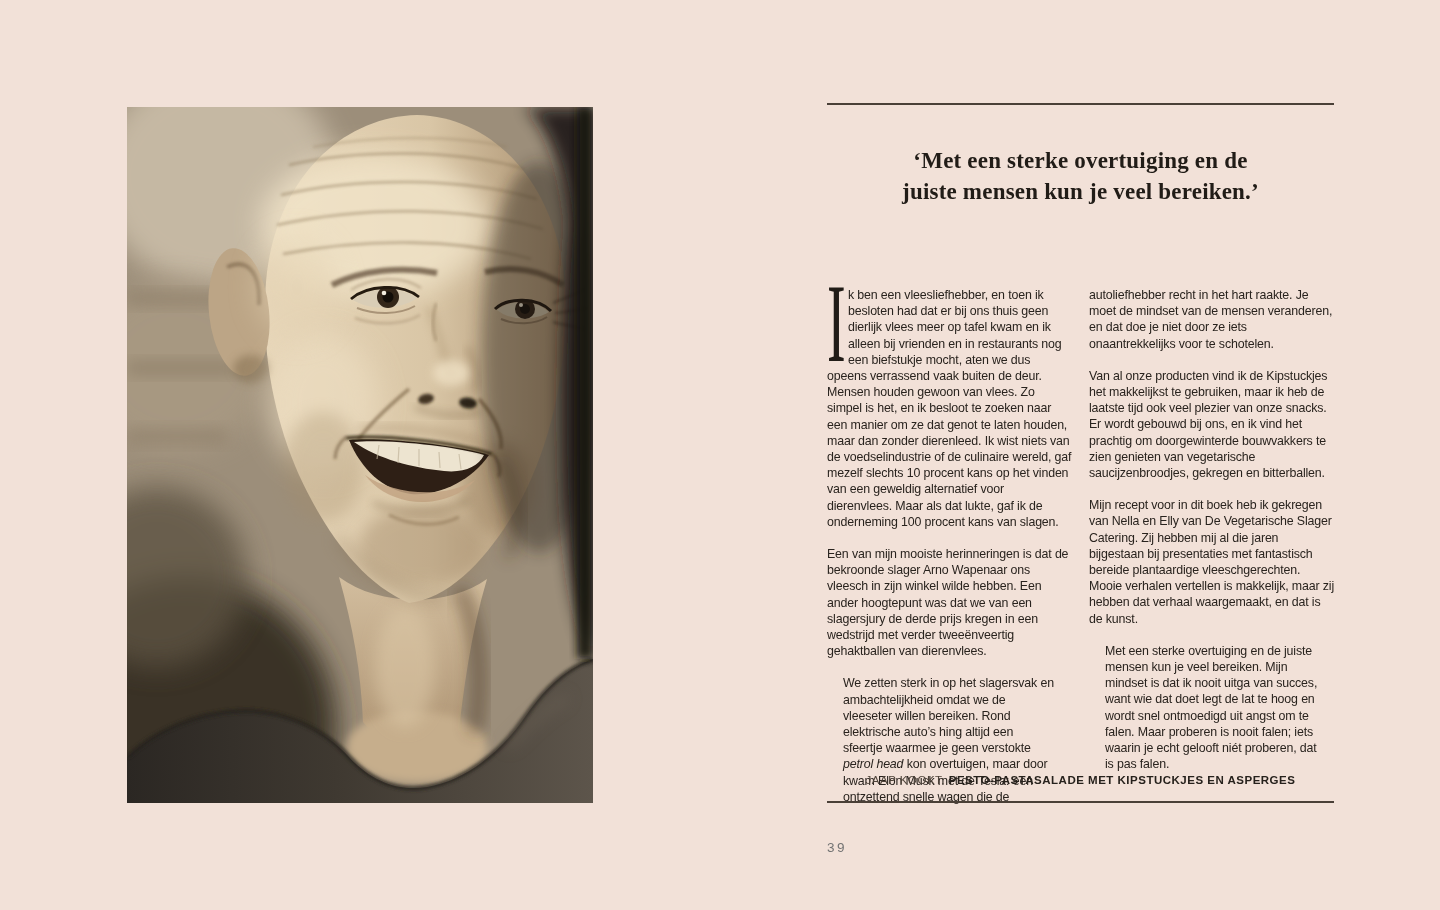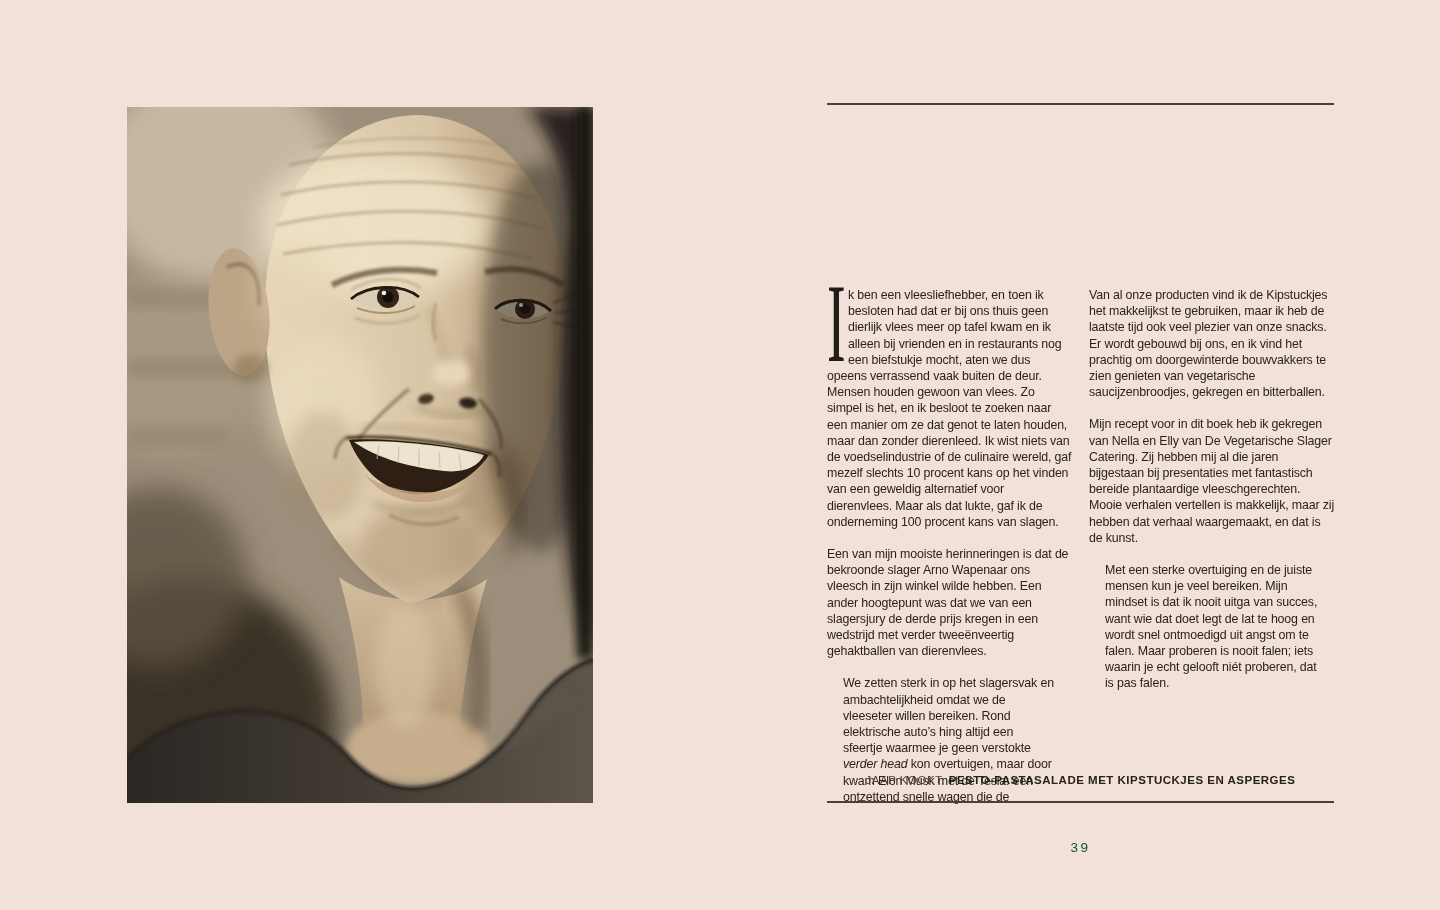--- a/index.html
+++ b/index.html
@@ -34,22 +34,22 @@
     position:absolute;left:0;top:-20px;
     font-family:"Liberation Serif",serif;font-size:112px;line-height:112px;font-weight:400;
     transform:scaleX(.5);transform-origin:0 0;color:#211c17;
   }
   .credit{
     position:absolute;top:774px;left:0;width:100%;margin:0;text-align:center;
     font-size:11.5px;letter-spacing:.5px;color:#4e4339;
   }
   .credit strong{color:#26211c;font-weight:700;}
   .page-number{
-    position:absolute;left:827px;top:840px;width:507px;text-align:center;
-    font-size:13.5px;letter-spacing:2.5px;color:#14532d;
+    position:absolute;left:827px;top:840px;width:507px;
+    font-size:13.5px;letter-spacing:2.5px;color:#737373;
   }
 </style>
 </head>
 <body>
 
 <div>
 
   <figure class="photo">
     <svg viewBox="0 0 466 696" preserveAspectRatio="none">
       <defs>
@@ -185,31 +185,33 @@
       <path d="M380,640 C400,620 420,600 440,590" stroke="#7d7163" stroke-width="6" fill="none" opacity=".5" filter="url(#f8)"></path>
 
       <path d="M398,0 L466,0 L466,550 C450,520 442,470 438,420 C432,330 434,200 442,118 C436,58 420,18 398,0 Z" fill="#1c1712" opacity=".9" filter="url(#f8)"></path>
       <rect x="450" y="0" width="16" height="552" fill="#161210" opacity=".9" filter="url(#f4)"></rect>
     </svg>
   </figure>
 
   <main class="page-right">
     <div class="rule rule-top"></div>
 
+    <blockquote class="quote"><span>‘Met een sterke overtuiging en de</span><br><span>juiste mensen kun je veel bereiken.’</span></blockquote>
 
 
     <div class="columns">
       <div class="col">
         <p><span class="dropcap">
               <span>I</span>
             </span><span>k ben een vleesliefhebber, en toen ik besloten had dat er bij ons thuis geen dierlijk vlees meer op tafel kwam en ik alleen bij vrienden en in restaurants nog een biefstukje mocht, aten we dus opeens verrassend vaak buiten de deur. Mensen houden gewoon van vlees. Zo simpel is het, en ik besloot te zoeken naar een manier om ze dat genot te laten houden, maar dan zonder dierenleed. Ik wist niets van de voedselindustrie of de culinaire wereld, gaf mezelf slechts 10 procent kans op het vinden van een geweldig alternatief voor dierenvlees. Maar als dat lukte, gaf ik de onderneming 100 procent kans van slagen.</span></p>
         <p>Een van mijn mooiste herinneringen is dat de bekroonde slager Arno Wapenaar ons vleesch in zijn winkel wilde hebben. Een ander hoogtepunt was dat we van een slagersjury de derde prijs kregen in een wedstrijd met verder tweeënveertig gehaktballen van dierenvlees.</p>
-        <p><span>We zetten sterk in op het slagersvak en ambachtelijkheid omdat we de vleeseter willen bereiken. Rond elektrische auto’s hing altijd een sfeertje waarmee je geen verstokte </span><em>verder head</em><span> kon overtuigen, maar door kwam Elon Musk met de Tesla: een ontzettend snelle wagen die de</span></p>
+        <p><span>We zetten sterk in op het slagersvak en ambachtelijkheid omdat we de vleeseter willen bereiken. Rond elektrische auto’s hing altijd een sfeertje waarmee je geen verstokte </span><em>petrol head</em><span> kon overtuigen, maar door kwam Elon Musk met de Tesla: een ontzettend snelle wagen die de</span></p>
       </div>
       <div class="col">
+        <p>autoliefhebber recht in het hart raakte. Je moet de mindset van de mensen veranderen, en dat doe je niet door ze iets onaantrekkelijks voor te schotelen.</p>
         <p>Van al onze producten vind ik de Kipstuckjes het makkelijkst te gebruiken, maar ik heb de laatste tijd ook veel plezier van onze snacks. Er wordt gebouwd bij ons, en ik vind het prachtig om doorgewinterde bouwvakkers te zien genieten van vegetarische saucijzenbroodjes, gekregen en bitterballen.</p>
         <p>Mijn recept voor in dit boek heb ik gekregen van Nella en Elly van De Vegetarische Slager Catering. Zij hebben mij al die jaren bijgestaan bij presentaties met fantastisch bereide plantaardige vleeschgerechten. Mooie verhalen vertellen is makkelijk, maar zij hebben dat verhaal waargemaakt, en dat is de kunst.</p>
         <p>Met een sterke overtuiging en de juiste mensen kun je veel bereiken. Mijn mindset is dat ik nooit uitga van succes, want wie dat doet legt de lat te hoog en wordt snel ontmoedigd uit angst om te falen. Maar proberen is nooit falen; iets waarin je echt gelooft niét proberen, dat is pas falen.</p>
       </div>
     </div>
 
     <p class="credit"><span>JAAP KOOKT:</span> <strong>PESTO-PASTASALADE MET KIPSTUCKJES EN ASPERGES</strong></p>
 
     <div class="rule rule-bottom"></div>
   </main>

